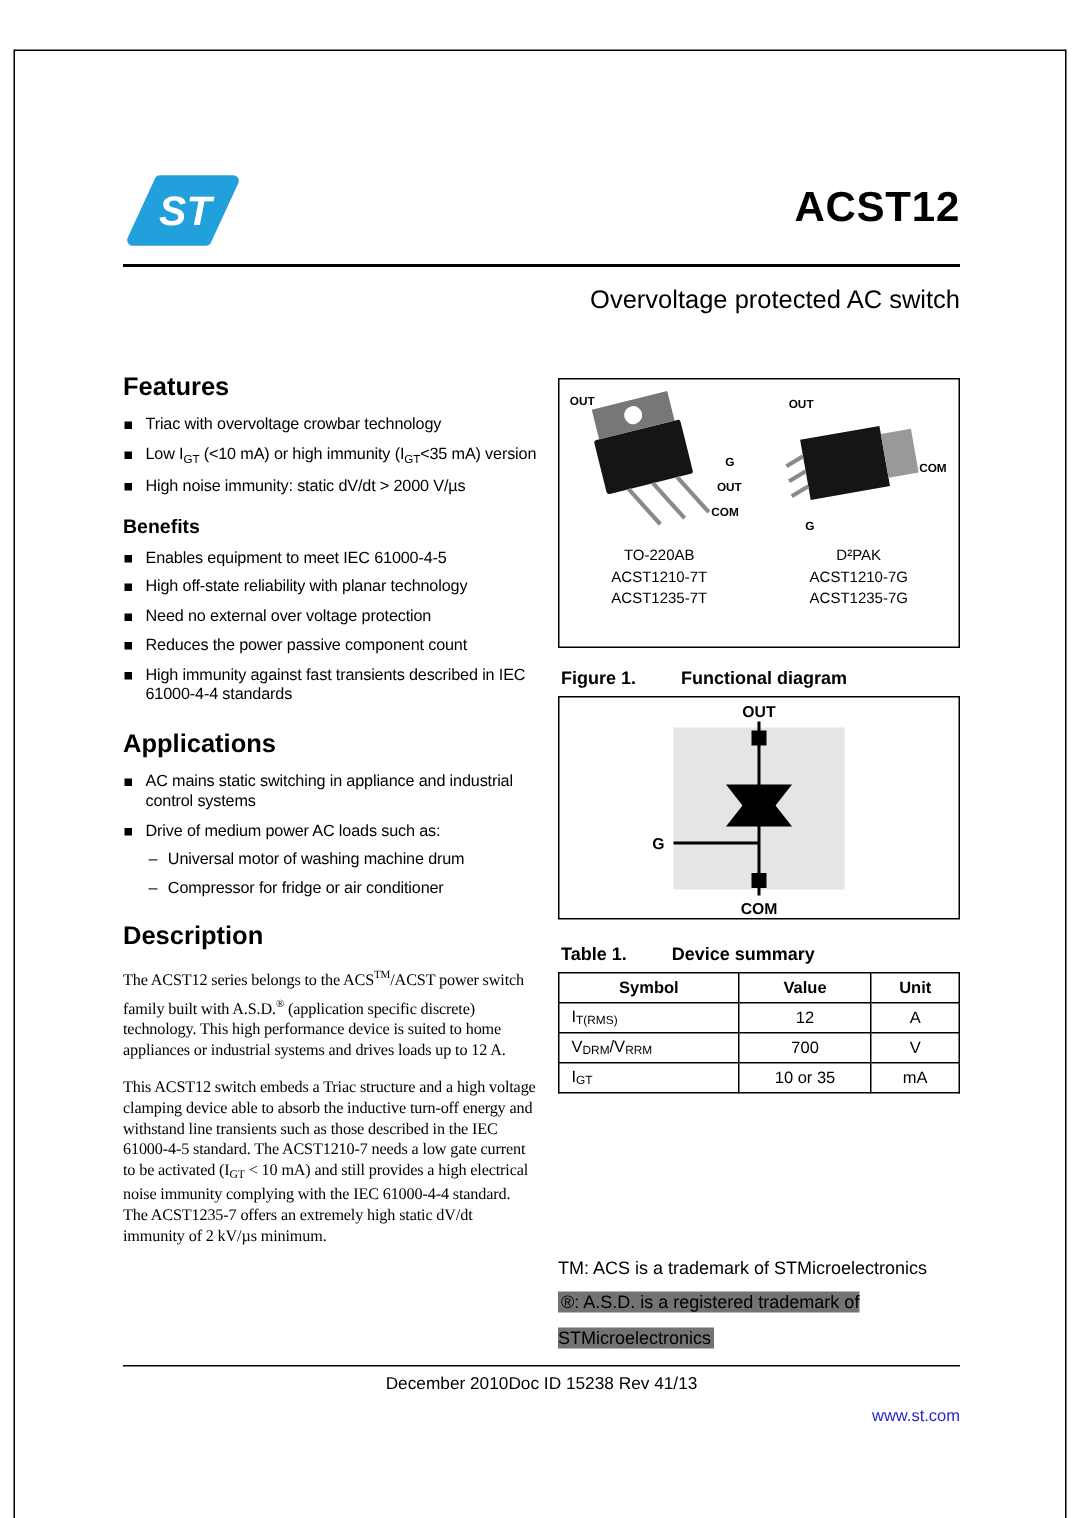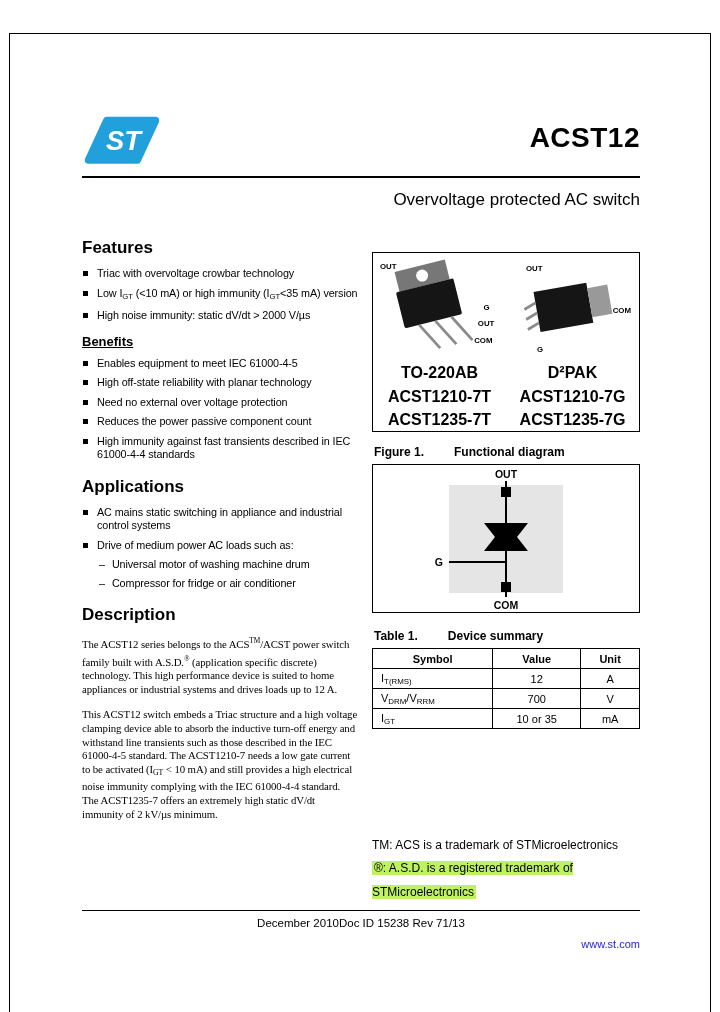--- a/index.html
+++ b/index.html
@@ -7,53 +7,53 @@
         font-family:"Liberation Sans",sans-serif;color:#000;margin-top:24px;}
   .page-border{position:absolute;inset:9px;border:1px solid #000;pointer-events:none;}
 
   
   .logo{position:absolute;left:84px;top:92px;width:76px;height:54px;}
   .product{position:absolute;right:80px;top:98px;font-size:28px;font-weight:bold;letter-spacing:.5px;}
   .header-rule{position:absolute;left:82px;right:80px;top:152px;border-top:2px solid #000;}
   .subtitle{position:absolute;right:80px;top:166px;font-size:17px;}
 
   
-  .col-left{position:absolute;left:82px;top:214px;width:276px;}
+  .col-left{position:absolute;left:82px;top:224px;width:276px;}
   h1.sec{font-size:17px;font-weight:bold;margin:15px 0 9px;}
   h1.sec.first{margin-top:0;}
-  h2.sec{font-size:13px;font-weight:bold;margin:11px 0 8px;text-decoration:underline;}
+  h2.sec{font-size:13px;font-weight:bold;margin:11px 0 8px;}
   .bullet{display:flex;margin-bottom:6px;font-size:10.8px;line-height:13.5px;letter-spacing:-.1px;}
   .sq{flex:none;width:5px;height:5px;background:#000;margin:4px 9px 0 1px;}
   .bullet .bt{flex:1;}
   .subbullet{display:flex;margin:0 0 5px 17px;font-size:10.8px;line-height:13.5px;letter-spacing:-.1px;}
   .dash{flex:none;margin-right:7px;}
   p.desc{font-size:10.8px;line-height:13.8px;letter-spacing:-.1px;margin:0 0 11px;font-family:Liberation Serif, serif;}
 
   sub{font-size:72%;vertical-align:-18%;}
   sup{font-size:68%;vertical-align:34%;}
 
   
   .col-right{position:absolute;left:372px;top:228px;width:268px;}
   .pkg-box{border:1px solid #000;height:180px;display:flex;box-sizing:border-box;}
   .pkg{width:50%;display:flex;flex-direction:column;align-items:center;padding-top:5px;box-sizing:border-box;}
   .pkg svg{width:124px;height:106px;}
-  .pkg-label{text-align:center;font-size:16px;font-weight:bold;line-height:1.45;}
+  .pkg-label{text-align:center;font-size:10px;font-weight:normal;line-height:1.45;}
 
   .fig-title,.tbl-title{display:flex;gap:30px;font-size:12px;font-weight:bold;padding:3px 2px 5px;}
   .fig-title{margin-top:10px;}
   .fig-body{border:1px solid #000;height:147px;box-sizing:content-box;}
   .tbl-title{margin-top:13px;}
   table.device{width:100%;border-collapse:collapse;font-size:11px;table-layout:fixed;padding-left:48px;}
   table.device th,table.device td{border:1px solid #000;height:20px;padding:1px 8px;box-sizing:border-box;}
   table.device th{font-weight:bold;text-align:center;}
   table.device col.c1{width:45%;} table.device col.c2{width:33%;} table.device col.c3{width:22%;}
   td.sym{text-align:left;} td.val,td.unit{text-align:center;}
 
   .notes{position:absolute;left:372px;top:810px;width:268px;font-size:12px;line-height:1.95;}
-  .note-hl span{background:#bef264;padding:0 2px;}
+  .note-hl span{background:#737373;padding:0 2px;}
 
   
   .footer-rule{position:absolute;left:82px;right:80px;top:886px;border-top:1px solid #000;}
   .footer{position:absolute;left:82px;right:80px;top:893px;display:flex;justify-content:center;font-size:11.5px;}
   .site{position:absolute;right:80px;top:914px;font-size:11px;color:#2626cc;text-decoration:none;}
 </style>
 </head>
 <body>
 
 <div class="page">
@@ -235,17 +235,17 @@
   <div class="notes">
     <div>TM: ACS is a trademark of STMicroelectronics</div>
     <div class="note-hl">
       <span>®: A.S.D. is a registered trademark of STMicroelectronics</span>
     </div>
   </div>
 
   <div class="footer-rule"></div>
   <div class="footer">
     <span>December 2010</span>
-    <span>Doc ID 15238 Rev 7</span>
+    <span>Doc ID 15238 Rev 4</span>
     <span>1/13</span>
   </div>
   <a class="site" href="#">www.st.com</a>
 </div>
 
 </body></html>

